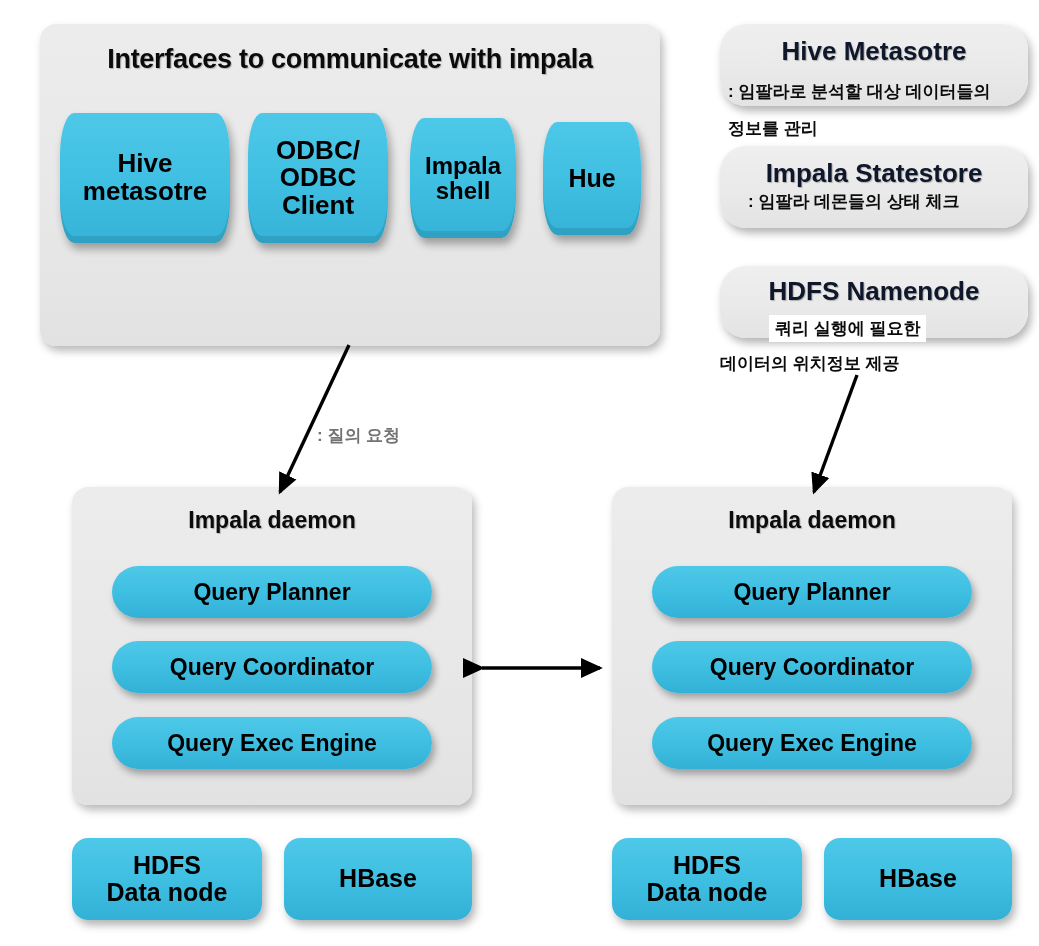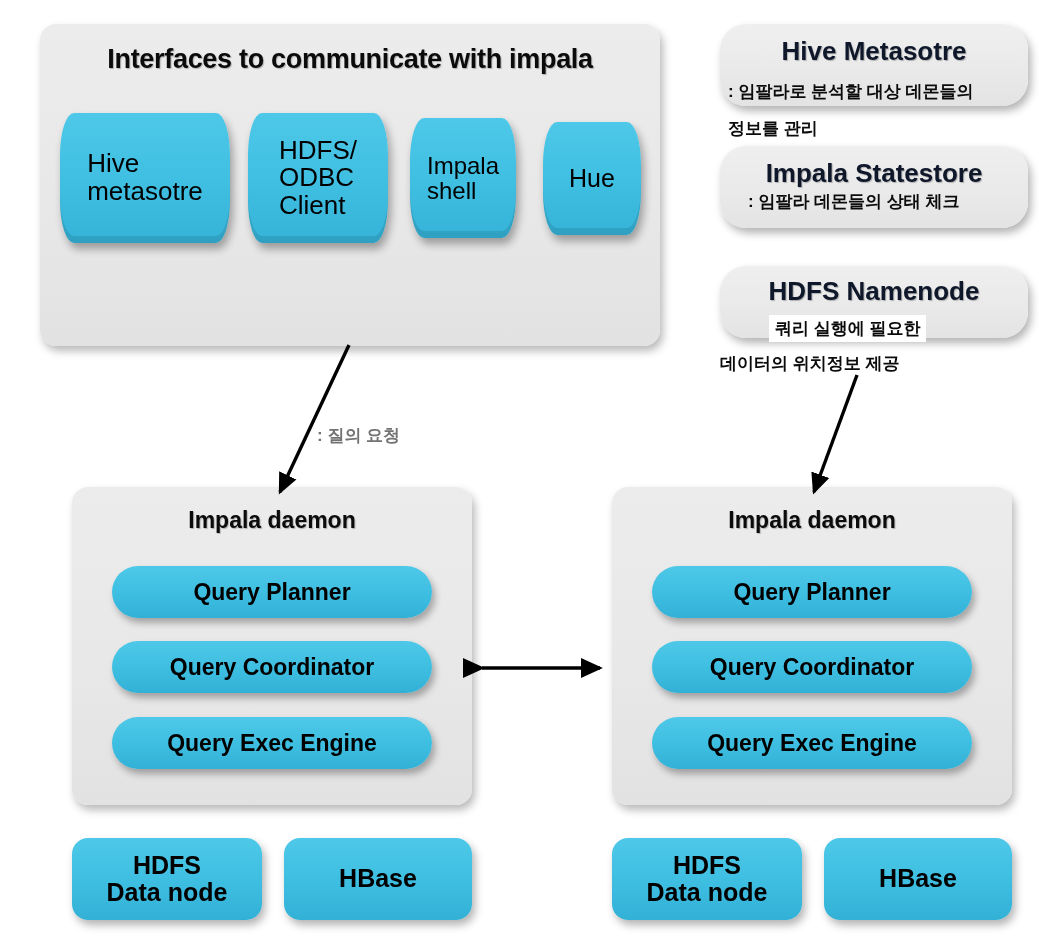--- a/index.html
+++ b/index.html
@@ -83,22 +83,22 @@
   #daemon-right { left: 600px; }
   .daemon-title { top: 20px; font-size: 23px; }
 
   
   .barrel {
     position: absolute;
     z-index: 3;
     display: flex;
     align-items: center;
     justify-content: center;
-    text-align: left;
-    font-weight: normal;
+    text-align: center;
+    font-weight: bold;
     color: #000;
     background: linear-gradient(180deg,#4ec8e8 0%, #3fbfe2 52%, #35b3d8 100%);
     border-radius: 14px / 42px;
     box-shadow: 3px 6px 8px rgba(0,0,0,0.33),
                 inset 0 -7px 0 rgba(0,0,0,0.10);
     line-height: 1.06;
   }
 
   
   .pill {
@@ -215,42 +215,42 @@
 
   <div class="barrel" style="left:48px; top:113px; width:170px; height:130px; font-size:26px;">
     <div>
       <div>Hive</div>
       <div>metasotre</div>
     </div>
   </div>
 
   <div class="barrel" style="left:236px; top:113px; width:140px; height:130px; font-size:26px;">
     <div>
-      <div>HDFS/</div>
+      <div>ODBC/</div>
       <div>ODBC</div>
       <div>Client</div>
     </div>
   </div>
 
   <div class="barrel" style="left:398px; top:118px; width:106px; height:120px; font-size:24px;">
     <div>
       <div>Impala</div>
       <div>shell</div>
     </div>
   </div>
 
   <div class="barrel" style="left:531px; top:122px; width:98px; height:113px; font-size:25px;">
     <div>
       <div>Hue</div>
     </div>
   </div>
 
   <div class="chip" style="left:708px; top:24px; width:308px; height:82px;"></div>
   <div class="chip-title" style="left:708px; top:36px; width:308px;">Hive Metasotre</div>
-  <div class="chip-desc" style="left:716px; top:80px;">: 임팔라로 분석할 대상 데몬들의</div>
+  <div class="chip-desc" style="left:716px; top:80px;">: 임팔라로 분석할 대상 데이터들의</div>
   <div class="chip-desc" style="left:716px; top:117px;">정보를 관리</div>
 
   <div class="chip" style="left:708px; top:146px; width:308px; height:82px;"></div>
   <div class="chip-title" style="left:708px; top:158px; width:308px;">Impala Statestore</div>
   <div class="chip-desc" style="left:736px; top:190px;">: 임팔라 데몬들의 상태 체크</div>
 
   <div class="chip" style="left:708px; top:266px; width:308px; height:72px;"></div>
   <div class="chip-title" style="left:708px; top:276px; width:308px;">HDFS Namenode</div>
   <div class="chip-desc boxed" style="left:757px; top:315px;">쿼리 실행에 필요한</div>
   <div class="chip-desc" style="left:708px; top:352px;">데이터의 위치정보 제공</div>

